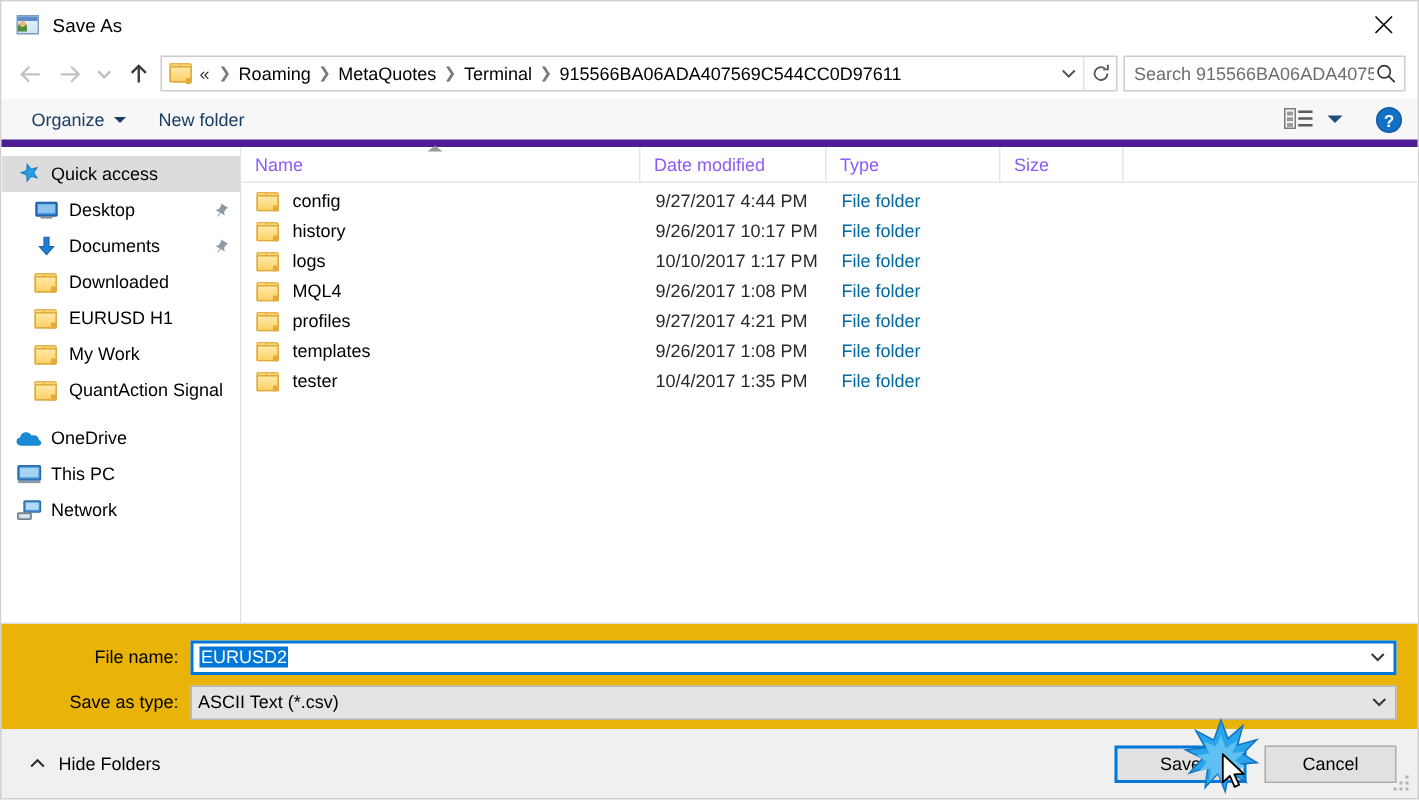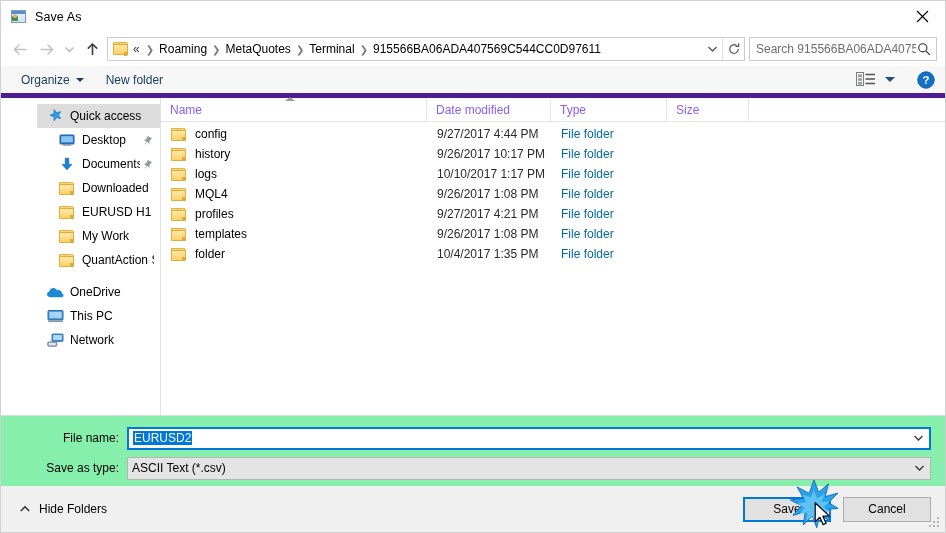--- a/index.html
+++ b/index.html
@@ -199,21 +199,20 @@
     border-bottom: 1px solid #dcdcdc;
     min-height: 0;
   }
   .sidebar {
     width: 160px;
     flex: 0 0 160px;
     background: #ffffff;
     border-right: 1px solid #e2e2e2;
     padding-top: 6px;
     overflow: hidden;
-    padding-left: 36px;
   }
   .side-item {
     height: 24px;
     display: flex;
     align-items: center;
     padding-left: 8px;
     padding-right: 6px;
     font-size: 12px;
     color: #000;
     white-space: nowrap;
@@ -324,21 +323,21 @@
     overflow: hidden;
   }
   .row .c-name .fi { margin-right: 8px; flex: 0 0 16px; }
   .row .c-date { width: 124px; flex: 0 0 124px; color: #2a2a2a; margin-left: 10px; }
   .row .c-type { width: 116px; flex: 0 0 116px; color: #0369a1; }
   .row .c-size { width: 82px; flex: 0 0 82px; color: #2a2a2a; }
 
   
   .footer {
     flex: 0 0 auto;
-    background: #86efac;
+    background: #eab308;
     padding: 10px 0 0 0;
   }
   .form-row {
     display: flex;
     align-items: center;
     height: 24px;
     margin-bottom: 6px;
     padding-right: 14px;
   }
   .form-label {
@@ -801,21 +800,21 @@
         </div>
 
         <div class="row">
           <div class="c-name">
             <span class="fi folder">
               <span class="f-back"></span>
                 <span class="f-tab"></span>
                 <span class="f-front"></span>
                 <span class="f-notch"></span>
             </span>
-            <span>folder</span>
+            <span>tester</span>
           </div>
           <div class="c-date">10/4/2017 1:35 PM</div>
           <div class="c-type">File folder</div>
           <div class="c-size"></div>
         </div>
 
       </div>
     </div>
   </div>
 

